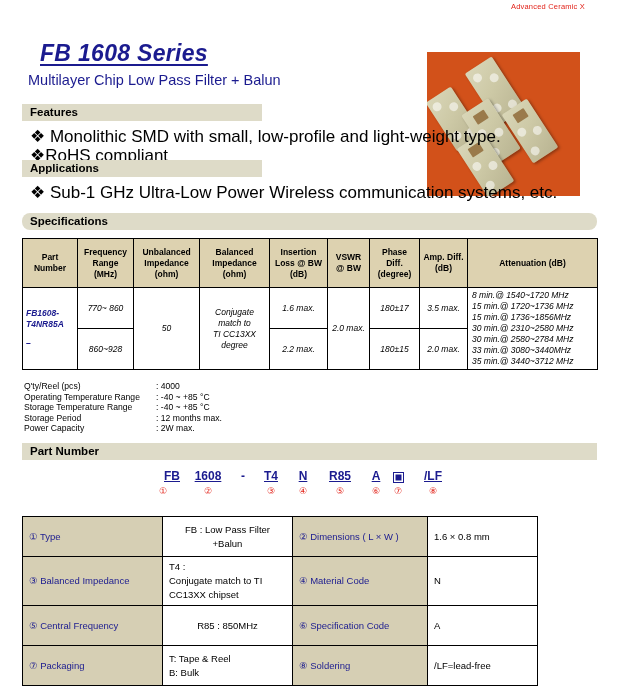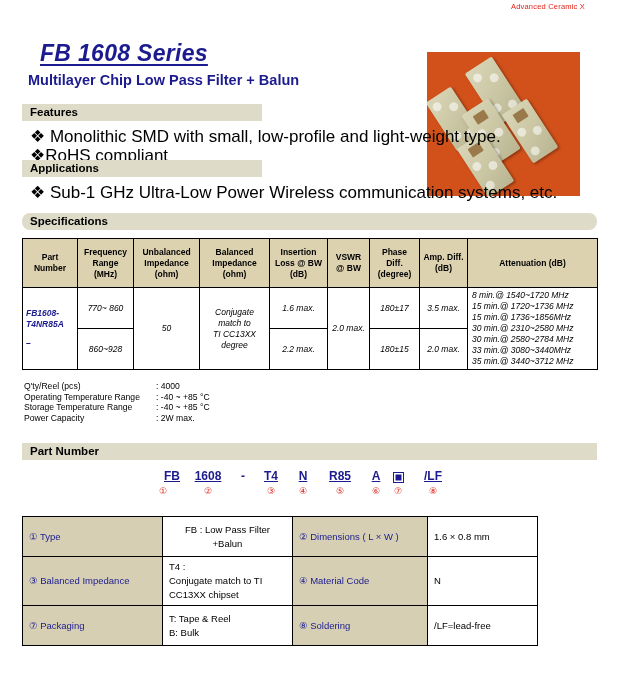--- a/index.html
+++ b/index.html
@@ -63,21 +63,21 @@
     text-decoration: underline;
     text-underline-offset: 3px;
     letter-spacing: .3px;
     white-space: nowrap;
   }
   #title-sub {
     position: absolute;
     left: 28px;
     top: 72px;
     font-size: 14.5px;
-    font-weight: bold;
+    font-weight: normal;
     color: #1b1b8f;
     white-space: nowrap;
   }
 
   
   .section-bar {
     position: absolute;
     background: #dedbc8;
     font-size: 11.5px;
     font-weight: bold;
@@ -376,20 +376,24 @@
   </div>
   <div class="note-row">
     <span class="note-label">Operating Temperature Range</span>
     <span class="note-value">: -40 ~ +85 °C</span>
   </div>
   <div class="note-row">
     <span class="note-label">Storage Temperature Range</span>
     <span class="note-value">: -40 ~ +85 °C</span>
   </div>
   <div class="note-row">
+    <span class="note-label">Storage Period</span>
+    <span class="note-value">: 12 months max.</span>
+  </div>
+  <div class="note-row">
     <span class="note-label">Power Capacity</span>
     <span class="note-value">: 2W max.</span>
   </div>
 </div>
 
 <div class="section-bar" id="bar-partnumber">Part Number</div>
 
 <div id="pn-code">
   <span class="pn-token" style="left:9px;width:30px;text-decoration:underline;">FB</span>
   <span class="pn-index" style="left:0px;width:30px;">①</span>
@@ -439,20 +443,26 @@
       <td class="label">③ Balanced Impedance</td>
       <td class="value">
         <div>T4 :</div>
         <div>Conjugate match to TI</div>
         <div>CC13XX chipset</div>
       </td>
       <td class="label">④ Material Code</td>
       <td class="value">N</td>
     </tr>
     <tr>
+      <td class="label">⑤ Central Frequency</td>
+      <td class="value val-center">R85 : 850MHz</td>
+      <td class="label">⑥ Specification Code</td>
+      <td class="value">A</td>
+    </tr>
+    <tr>
       <td class="label">⑦ Packaging</td>
       <td class="value">
         <div>T: Tape &amp; Reel</div>
         <div>B: Bulk</div>
       </td>
       <td class="label">⑧ Soldering</td>
       <td class="value">/LF=lead-free</td>
     </tr>
   </tbody>
 </table>

